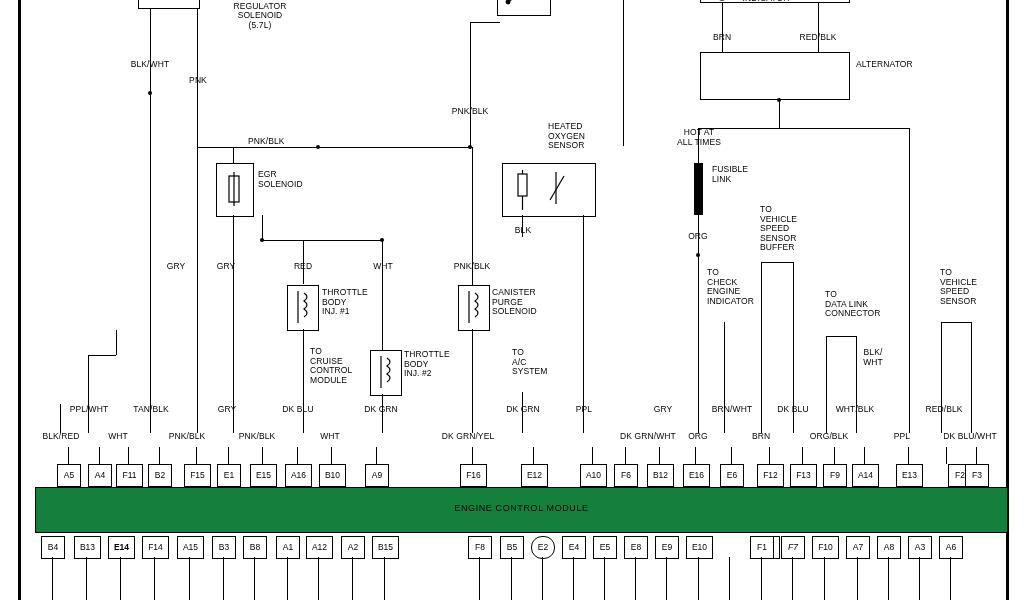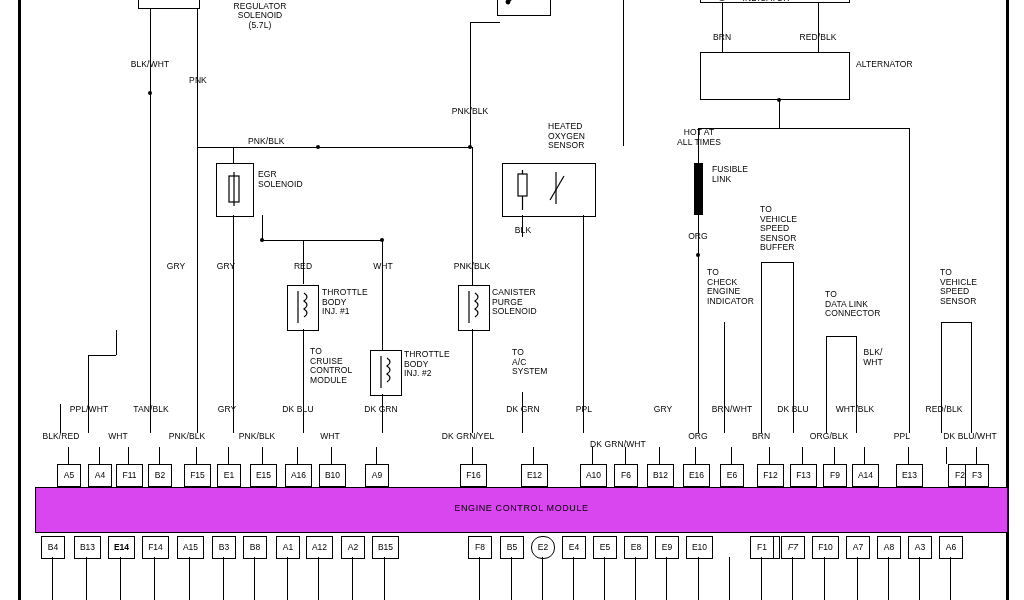--- a/index.html
+++ b/index.html
@@ -17,21 +17,21 @@
 
   .lbl{position:absolute;font-size:8.5px;line-height:9.5px;letter-spacing:.1px;
        white-space:pre;color:#000;}
   .lbl.c{text-align:center;}
 
   .box{position:absolute;border:1.4px solid #000;background:#fff;}
   .dot{position:absolute;width:4px;height:4px;border-radius:50%;background:#000;}
 
   
   #ecm{position:absolute;left:35px;top:487px;width:971px;height:44px;
-       border:1.6px solid #000;background:#d946ef;}
+       border:1.6px solid #000;background:#15803d;}
   #ecm .t{position:absolute;left:0;top:15px;width:100%;text-align:center;font-size:9px;letter-spacing:.6px;}
 
   .pin{position:absolute;border:1.3px solid #000;background:#fff;height:21px;
        font-size:8.5px;text-align:center;line-height:21px;}
   svg{display:block;}
   .fuslink{position:absolute;background:#000;}
 </style>
 </head>
 <body>
 
@@ -238,21 +238,21 @@
   <div class="lbl c" style="left:767px;top:405px;width:52px;">DK BLU</div>
   <div class="lbl c" style="left:826px;top:405px;width:58px;">WHT/BLK</div>
   <div class="lbl c" style="left:915px;top:405px;width:58px;">RED/BLK</div>
 
   <div class="lbl c" style="left:32px;top:432px;width:58px;">BLK/RED</div>
   <div class="lbl c" style="left:100px;top:432px;width:36px;">WHT</div>
   <div class="lbl c" style="left:157px;top:432px;width:60px;">PNK/BLK</div>
   <div class="lbl c" style="left:227px;top:432px;width:60px;">PNK/BLK</div>
   <div class="lbl c" style="left:310px;top:432px;width:40px;">WHT</div>
   <div class="lbl c" style="left:430px;top:432px;width:76px;">DK GRN/YEL</div>
-  <div class="lbl c" style="left:578px;top:432px;width:80px;margin-top:8px;">DK GRN/WHT</div>
+  <div class="lbl c" style="left:608px;top:432px;width:80px;">DK GRN/WHT</div>
   <div class="lbl c" style="left:680px;top:432px;width:36px;">ORG</div>
   <div class="lbl c" style="left:743px;top:432px;width:36px;">BRN</div>
   <div class="lbl c" style="left:800px;top:432px;width:58px;">ORG/BLK</div>
   <div class="lbl c" style="left:884px;top:432px;width:36px;">PPL</div>
   <div class="lbl c" style="left:932px;top:432px;width:76px;">DK BLU/WHT</div>
 
   <div id="droplines">
       <div class="wire v" style="left: 68px; top: 447px; height: 17px;"></div>
       <div class="wire v" style="left: 99px; top: 447px; height: 17px;"></div>
       <div class="wire v" style="left: 128px; top: 447px; height: 17px;"></div>

